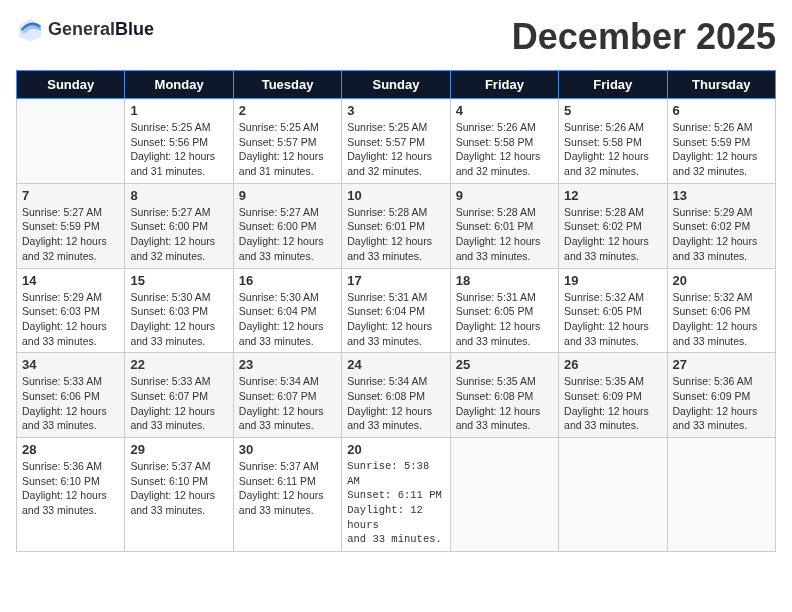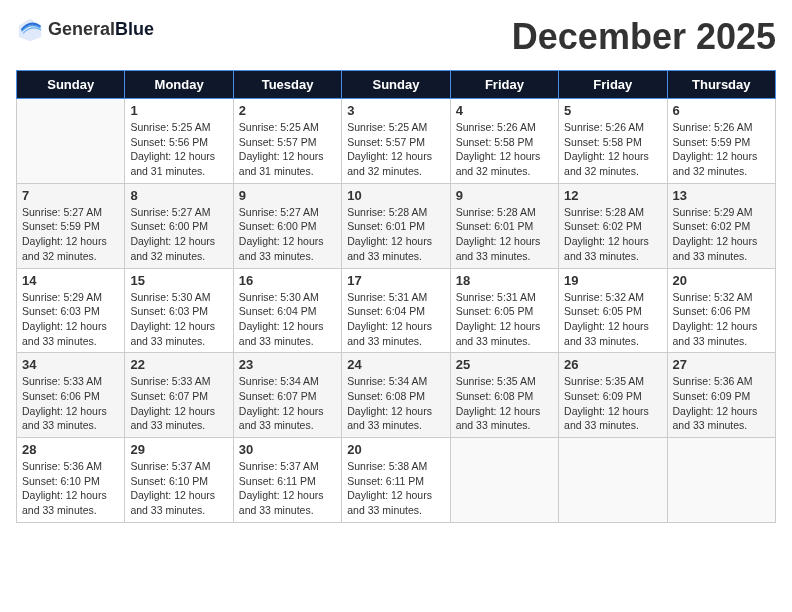--- a/index.html
+++ b/index.html
@@ -341,21 +341,21 @@
         </td>
         <td>
           <div class="day-number">30</div>
           <div class="day-info" style="white-space: pre-line;">Sunrise: 5:37 AM
 Sunset: 6:11 PM
 Daylight: 12 hours
 and 33 minutes.</div>
         </td>
         <td>
           <div class="day-number">20</div>
-          <div class="day-info" style="white-space: pre-line;">Sunrise: 5:38 AM
+          <div class="day-info" style="white-space: pre-line; font-family: Liberation Mono, monospace;">Sunrise: 5:38 AM
 Sunset: 6:11 PM
 Daylight: 12 hours
 and 33 minutes.</div>
         </td>
         <td class="empty-cell"></td>
         <td class="empty-cell"></td>
         <td class="empty-cell"></td>
       </tr>
     </tbody>
 </table>

